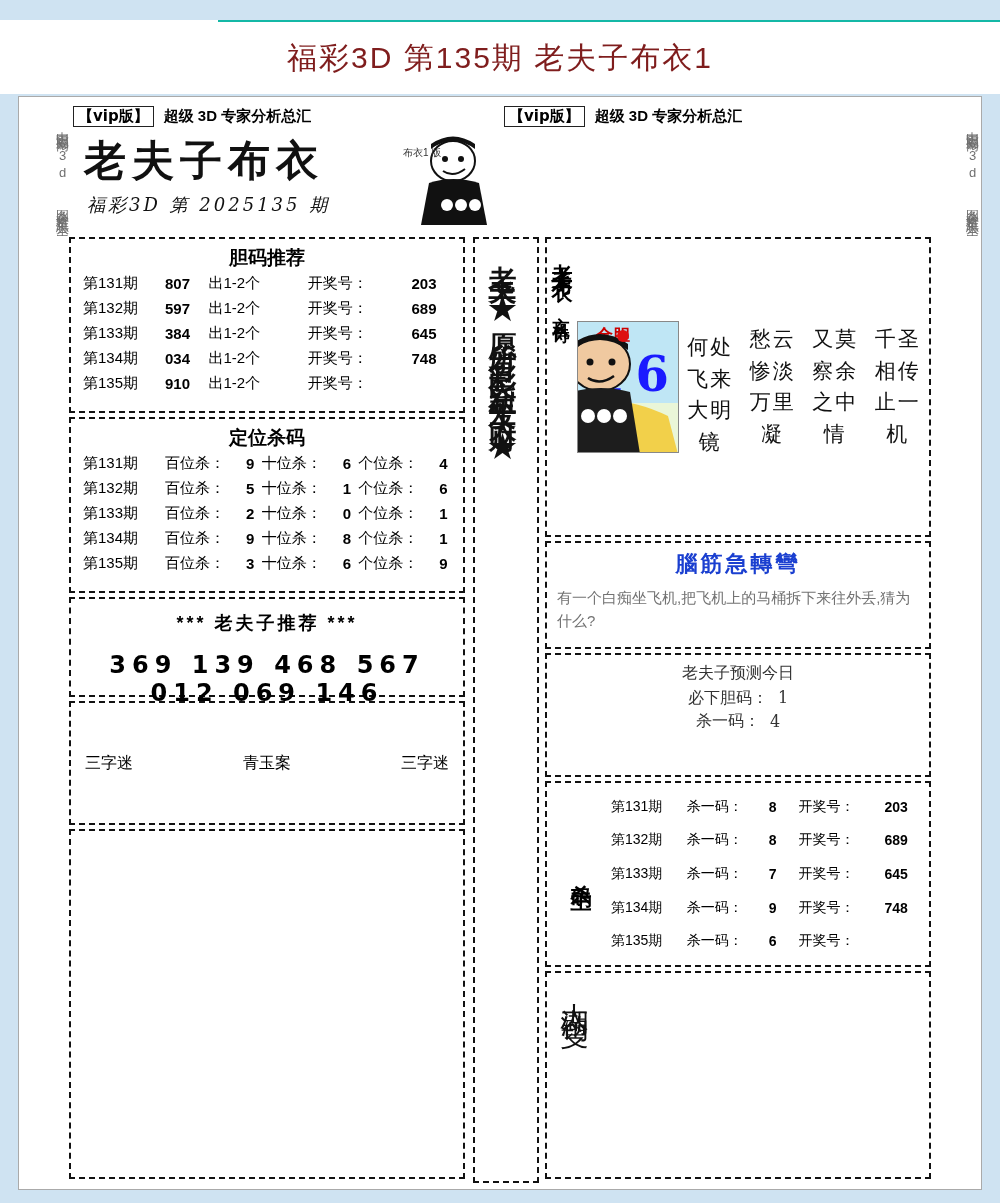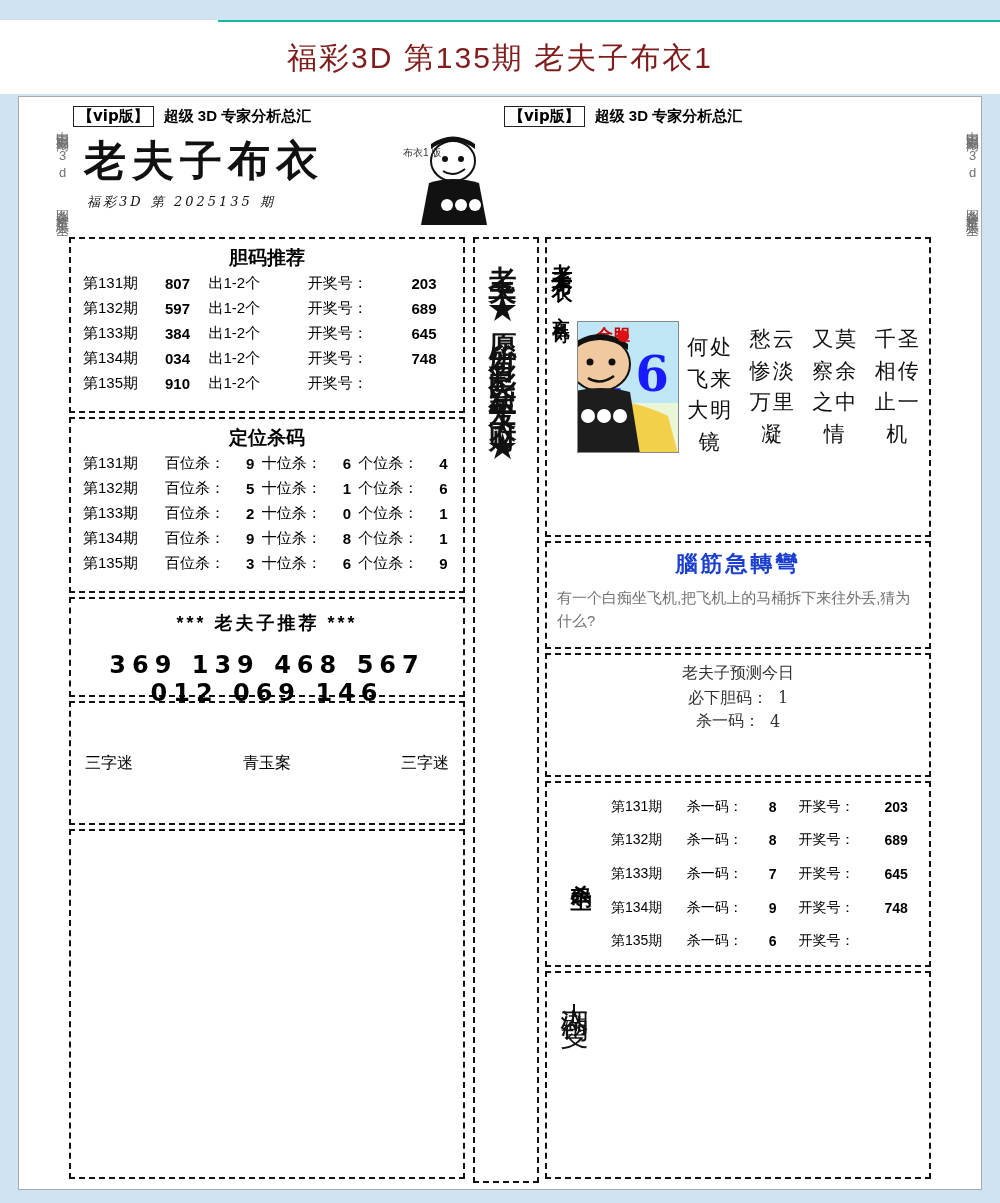--- a/index.html
+++ b/index.html
@@ -79,21 +79,21 @@
     position:absolute;left:0;top:28px;width:440px;height:100px;
   }
   .brand{
     position:absolute;left:15px;top:2px;
     font-family:"DejaVu Serif",serif;
     font-size:42px;font-weight:bold;letter-spacing:6px;color:#111;
   }
   .brand-sub{
     position:absolute;left:18px;top:62px;
     font-family:"DejaVu Serif",serif;
-    font-size:13px;font-style:italic;color:#111;letter-spacing:3px;
+    font-size:18px;font-style:italic;color:#111;letter-spacing:3px;
   }
   .mh-face{
     position:absolute;right:4px;top:0px;width:110px;height:96px;
   }
   .mh-face .tag{
     position:absolute;left:8px;top:0;font-size:10px;color:#333;line-height:1.1;margin-top:16px;
   }
 
   
   .blk{position:absolute;box-sizing:border-box;}

